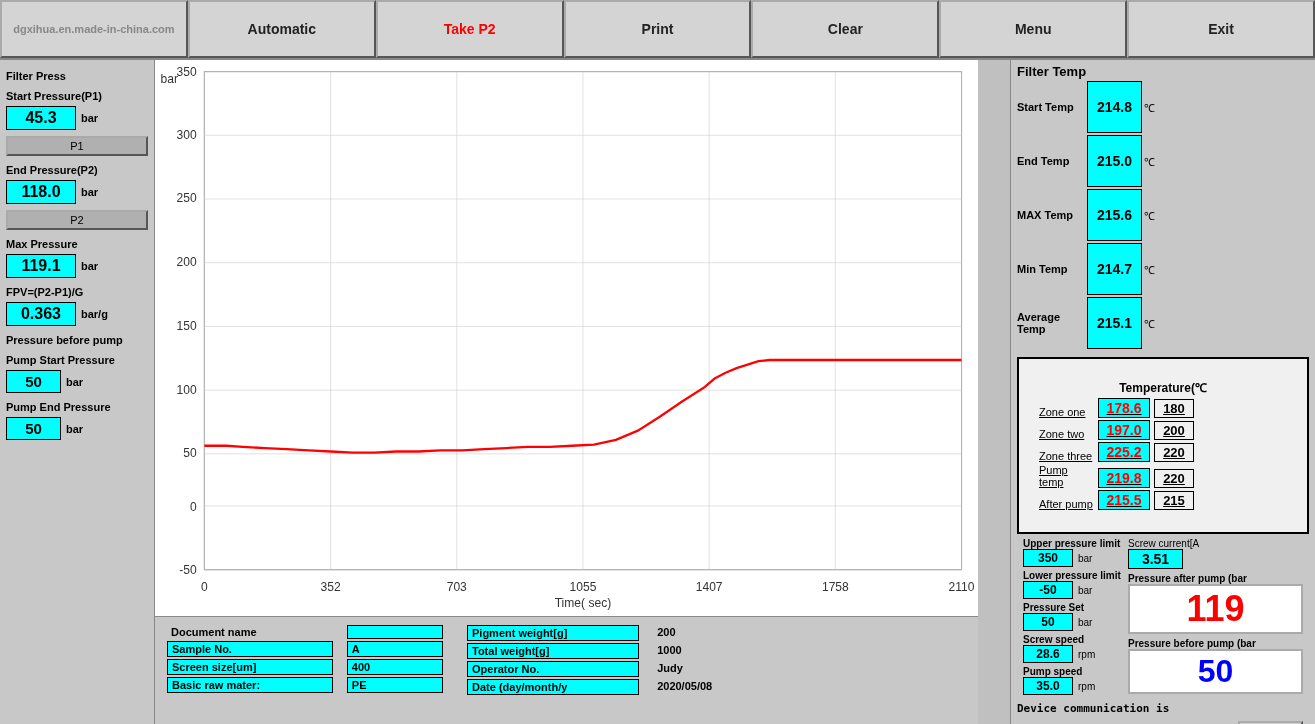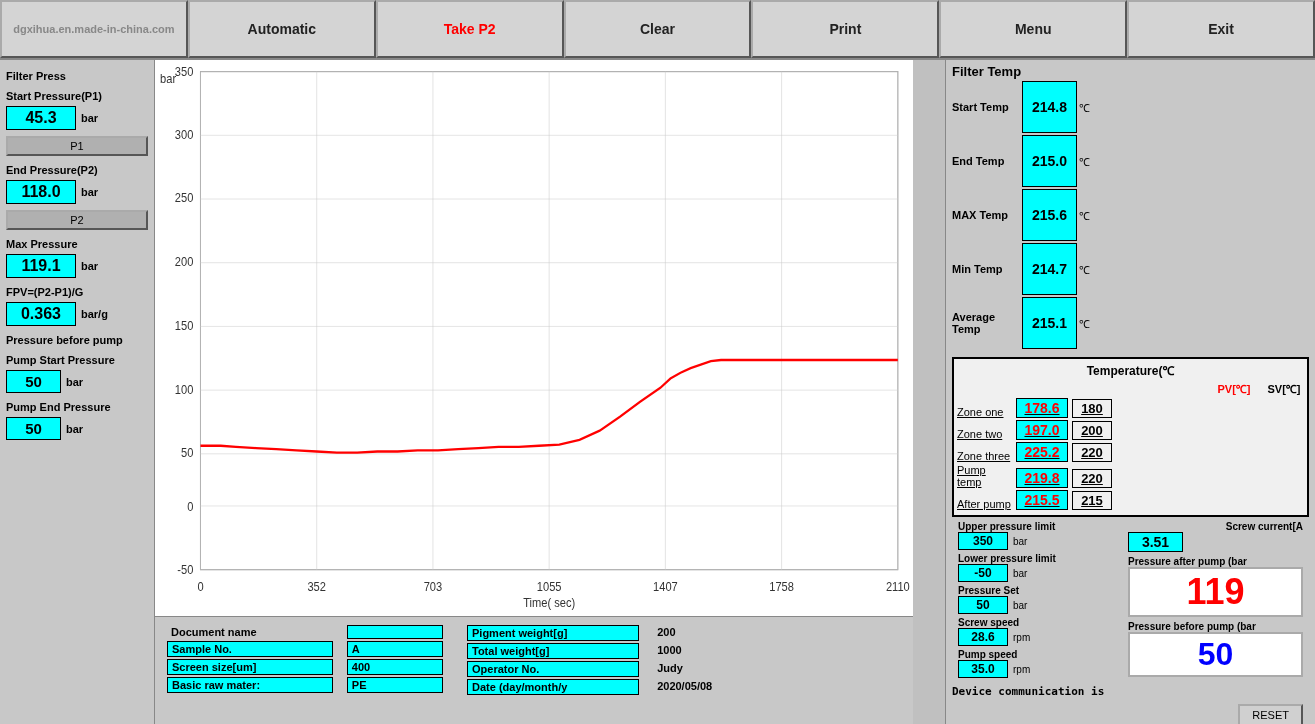--- a/index.html
+++ b/index.html
@@ -30,49 +30,49 @@
     .row-inline { display: flex; align-items: center; gap: 3px; }
     .p-btn {
       background: #b0b0b0; border: 2px outset #aaa; padding: 2px 10px;
       font-size: 11px; cursor: pointer; margin-top: 2px;
     }
 
     
     #center { flex: 1; display: flex; flex-direction: column; }
 
     
-    #right-panel { width: 370px; background: #c8c8c8; display: flex; flex-direction: column; border-left: 1px solid #888; margin-left: 32px; }
+    #right-panel { width: 305px; background: #c8c8c8; display: flex; flex-direction: column; border-left: 1px solid #888; margin-left: 32px; }
     #filter-temp { padding: 4px 6px; }
     #filter-temp-title { font-size: 13px; font-weight: bold; margin-bottom: 2px; }
     .temp-row { display: flex; align-items: center; margin-bottom: 2px; }
     .temp-label { font-size: 11px; font-weight: bold; width: 70px; }
     .temp-value { background: #00ffff; border: 1px solid #000; font-size: 14px; font-weight: bold; padding: 17px 4px; min-width: 55px; text-align: center; }
     .temp-unit { font-size: 11px; margin-left: 2px; }
 
     
-    #temp-table { border: 2px solid #000; background: #f0f0f0; margin: 2px 6px; padding: 3px; }
+    #temp-table { border: 2px solid #000; background: #f0f0f0; margin: 2px 6px; padding: 20px; }
     #temp-table-title { font-size: 12px; font-weight: bold; text-align: center; margin-bottom: 2px; }
     .temp-table-row { display: flex; align-items: flex-end; margin-bottom: 2px; gap: 4px; text-decoration: underline; }
     .temp-table-label { font-size: 11px; width: 55px; }
     .temp-table-pv { color: red; font-size: 14px; font-weight: bold; background: #00ffff; border: 1px solid #000; padding: 1px 4px; min-width: 52px; text-align: center; }
     .temp-table-sv { font-size: 13px; font-weight: bold; background: #f0f0f0; border: 1px solid #000; padding: 1px 4px; min-width: 40px; text-align: center; }
     .temp-header { display: flex; gap: 4px; justify-content: flex-end; margin-bottom: 2px; }
     .temp-header-label { font-size: 11px; font-weight: bold; width: 55px; }
     .temp-header-pv { font-size: 11px; color: red; font-weight: bold; min-width: 52px; text-align: center; }
     .temp-header-sv { font-size: 11px; font-weight: bold; min-width: 40px; text-align: center; }
     .press-row { margin-bottom: 3px; }
     .press-label { font-size: 10px; font-weight: bold; }
     .press-value { background: #00ffff; border: 1px solid #000; font-size: 12px; font-weight: bold; padding: 1px 4px; min-width: 50px; text-align: center; display: inline-block; }
     .press-unit { font-size: 10px; margin-left: 2px; }
     .big-section { margin-bottom: 4px; }
     .big-section-label { font-size: 10px; font-weight: bold; }
     .big-value-red { font-size: 36px; font-weight: bold; color: red; background: #fff; border: 2px solid #aaa; text-align: center; padding: 2px 6px; display: block; }
     .big-value-blue { font-size: 32px; font-weight: bold; color: blue; background: #fff; border: 2px solid #aaa; text-align: center; padding: 2px 6px; display: block; }
 
-    .screw-label { font-size: 10px; font-weight: bold; text-align: right; }
+    .screw-label { font-size: 10px; font-weight: normal; }
     .screw-value { background: #00ffff; border: 1px solid #000; font-size: 14px; font-weight: bold; padding: 1px 4px; min-width: 55px; text-align: center; display: inline-block; }
 
     #device-comm { font-size: 11px; font-weight: bold; padding: 2px 6px; font-family: monospace; }
     #reset-btn { background: #d0d0d0; border: 2px outset #aaa; padding: 3px 12px; font-size: 11px; cursor: pointer; margin: 2px 6px; float: right; }
 
     
     #chart-wrapper { position: relative; flex: 1; background: #fff; }
 
     
     #bottom-section { height: 108px; background: #c8c8c8; display: flex; border-top: 1px solid #888; }
@@ -83,22 +83,22 @@
     .gi-label.no-bg { background: transparent; border: none; }
     .gi-value.no-bg { background: transparent; border: none; }
   </style>
 </head>
 <body>
 
 <div id="toolbar">
   <div class="toolbar-btn watermark">dgxihua.en.made-in-china.com</div>
   <div class="toolbar-btn">Automatic</div>
   <div class="toolbar-btn red">Take P2</div>
+  <div class="toolbar-btn">Print</div>
   <div class="toolbar-btn">Clear</div>
-  <div class="toolbar-btn">Print</div>
   <div class="toolbar-btn">Menu</div>
   <div class="toolbar-btn">Exit</div>
 </div>
 
 <div id="main">
 
   <div id="left-panel">
     <div class="panel-label">Filter Press</div>
     <div class="panel-label">Start Pressure(P1)</div>
     <div class="row-inline">
@@ -296,25 +296,20 @@
       </div>
       <div class="temp-row">
         <span class="temp-label">Average Temp</span>
         <span class="temp-value">215.1</span>
         <span class="temp-unit">℃</span>
       </div>
     </div>
 
     <div id="temp-table">
       <div id="temp-table-title">Temperature(℃</div>
-      <div class="temp-header">
-        <span class="temp-header-label"></span>
-        <span class="temp-header-pv">PV[℃]</span>
-        <span class="temp-header-sv">SV[℃]</span>
-      </div>
       <div class="temp-table-row">
         <span class="temp-table-label">Zone one</span>
         <span class="temp-table-pv">178.6</span>
         <span class="temp-table-sv">180</span>
       </div>
       <div class="temp-table-row">
         <span class="temp-table-label">Zone two</span>
         <span class="temp-table-pv">197.0</span>
         <span class="temp-table-sv">200</span>
       </div>

